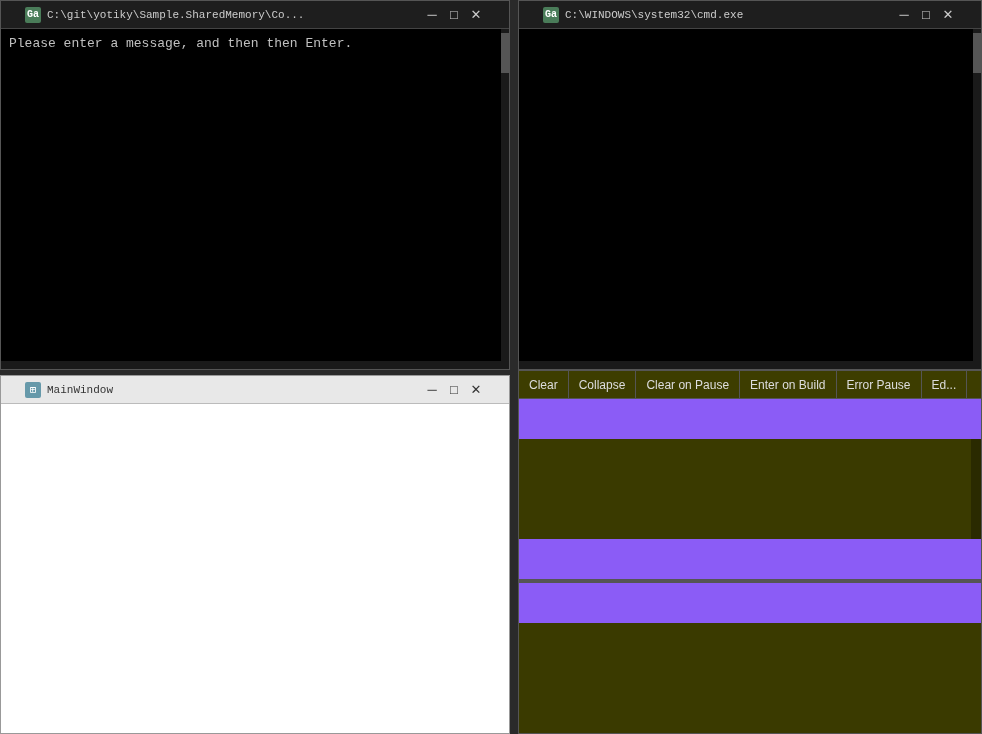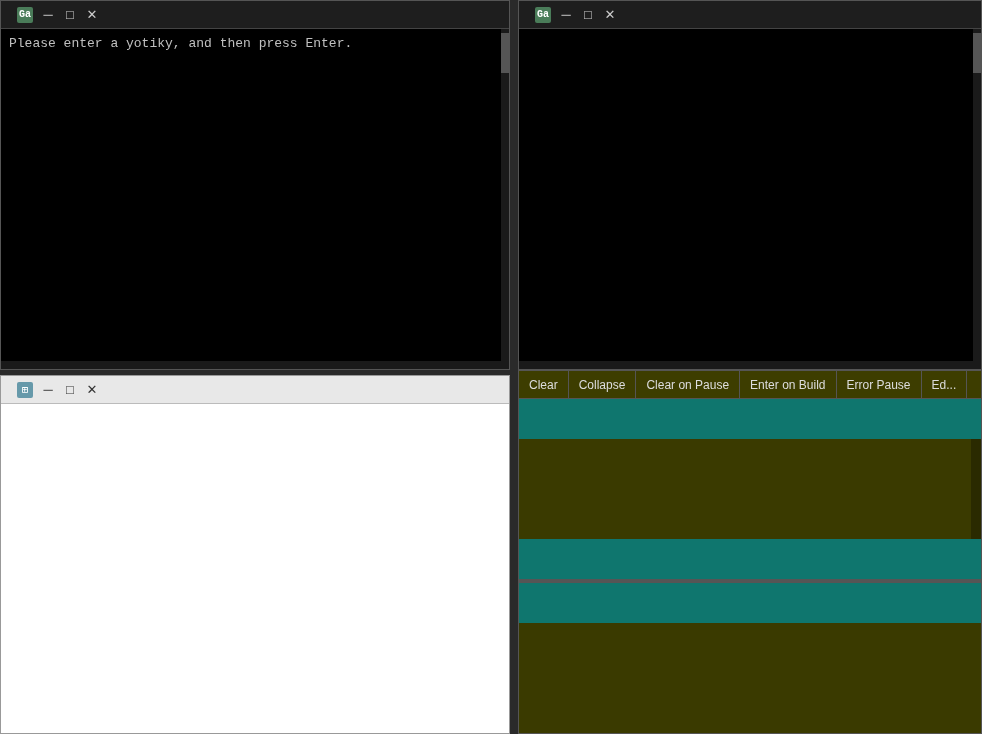--- a/index.html
+++ b/index.html
@@ -23,21 +23,21 @@
       border: 1px solid #555;
       display: flex;
       flex-direction: column;
     }
     .window-titlebar {
       display: flex;
       align-items: center;
       height: 28px;
       background: #1e1e1e;
       border-bottom: 1px solid #444;
-      padding: 0 16px;
+      padding: 0 24px;
       gap: 6px;
       flex-shrink: 0;
     }
     .titlebar-icon {
       width: 16px;
       height: 16px;
       background: #4a7c59;
       border-radius: 2px;
       display: flex;
       align-items: center;
@@ -155,21 +155,21 @@
       background: #fff;
     }
 
     
     .window-console {
       position: absolute;
       top: 370px;
       left: 518px;
       width: 464px;
       height: 364px;
-      background: #0f766e;
+      background: #8b5cf6;
       border: 1px solid #555;
       display: flex;
       flex-direction: column;
       gap: 40px;
     }
     .console-toolbar {
       display: flex;
       align-items: stretch;
       height: 28px;
       background: #3d3d00;
@@ -215,59 +215,62 @@
     }
   </style>
 </head>
 <body>
 
 <div class="window-terminal-left">
   <div class="window-titlebar">
     <div class="titlebar-icon">
       <span>Ga</span>
     </div>
+    <div class="titlebar-title">C:\git\yotiky\Sample.SharedMemory\Co...</div>
     <div class="titlebar-controls">
       <button class="titlebar-btn">─</button>
       <button class="titlebar-btn">□</button>
       <button class="titlebar-btn close">✕</button>
     </div>
   </div>
   <div class="terminal-content">
-    <div class="terminal-text">Please enter a yotiky, and then press Enter.</div>
+    <div class="terminal-text">Please enter a message, and then then Enter.</div>
     <div class="scrollbar-v">
       <div class="scrollbar-thumb"></div>
     </div>
     <div class="scrollbar-h"></div>
   </div>
 </div>
 
 <div class="window-terminal-right">
   <div class="window-titlebar">
     <div class="titlebar-icon">
       <span>Ga</span>
     </div>
+    <div class="titlebar-title">C:\WINDOWS\system32\cmd.exe</div>
     <div class="titlebar-controls">
       <button class="titlebar-btn">─</button>
       <button class="titlebar-btn">□</button>
       <button class="titlebar-btn close">✕</button>
     </div>
   </div>
   <div class="terminal-content">
     <div class="scrollbar-v">
       <div class="scrollbar-thumb"></div>
     </div>
     <div class="scrollbar-h"></div>
   </div>
 </div>
 
 <div class="window-main">
   <div class="window-titlebar">
     <div class="titlebar-icon">
       <span>⊞</span>
     </div>
+    <div class="titlebar-title">MainWindow</div>
     <div class="titlebar-controls">
       <button class="titlebar-btn">─</button>
       <button class="titlebar-btn">□</button>
       <button class="titlebar-btn close">✕</button>
     </div>
   </div>
   <div class="main-content"></div>
 </div>
 
 <div class="window-console">

